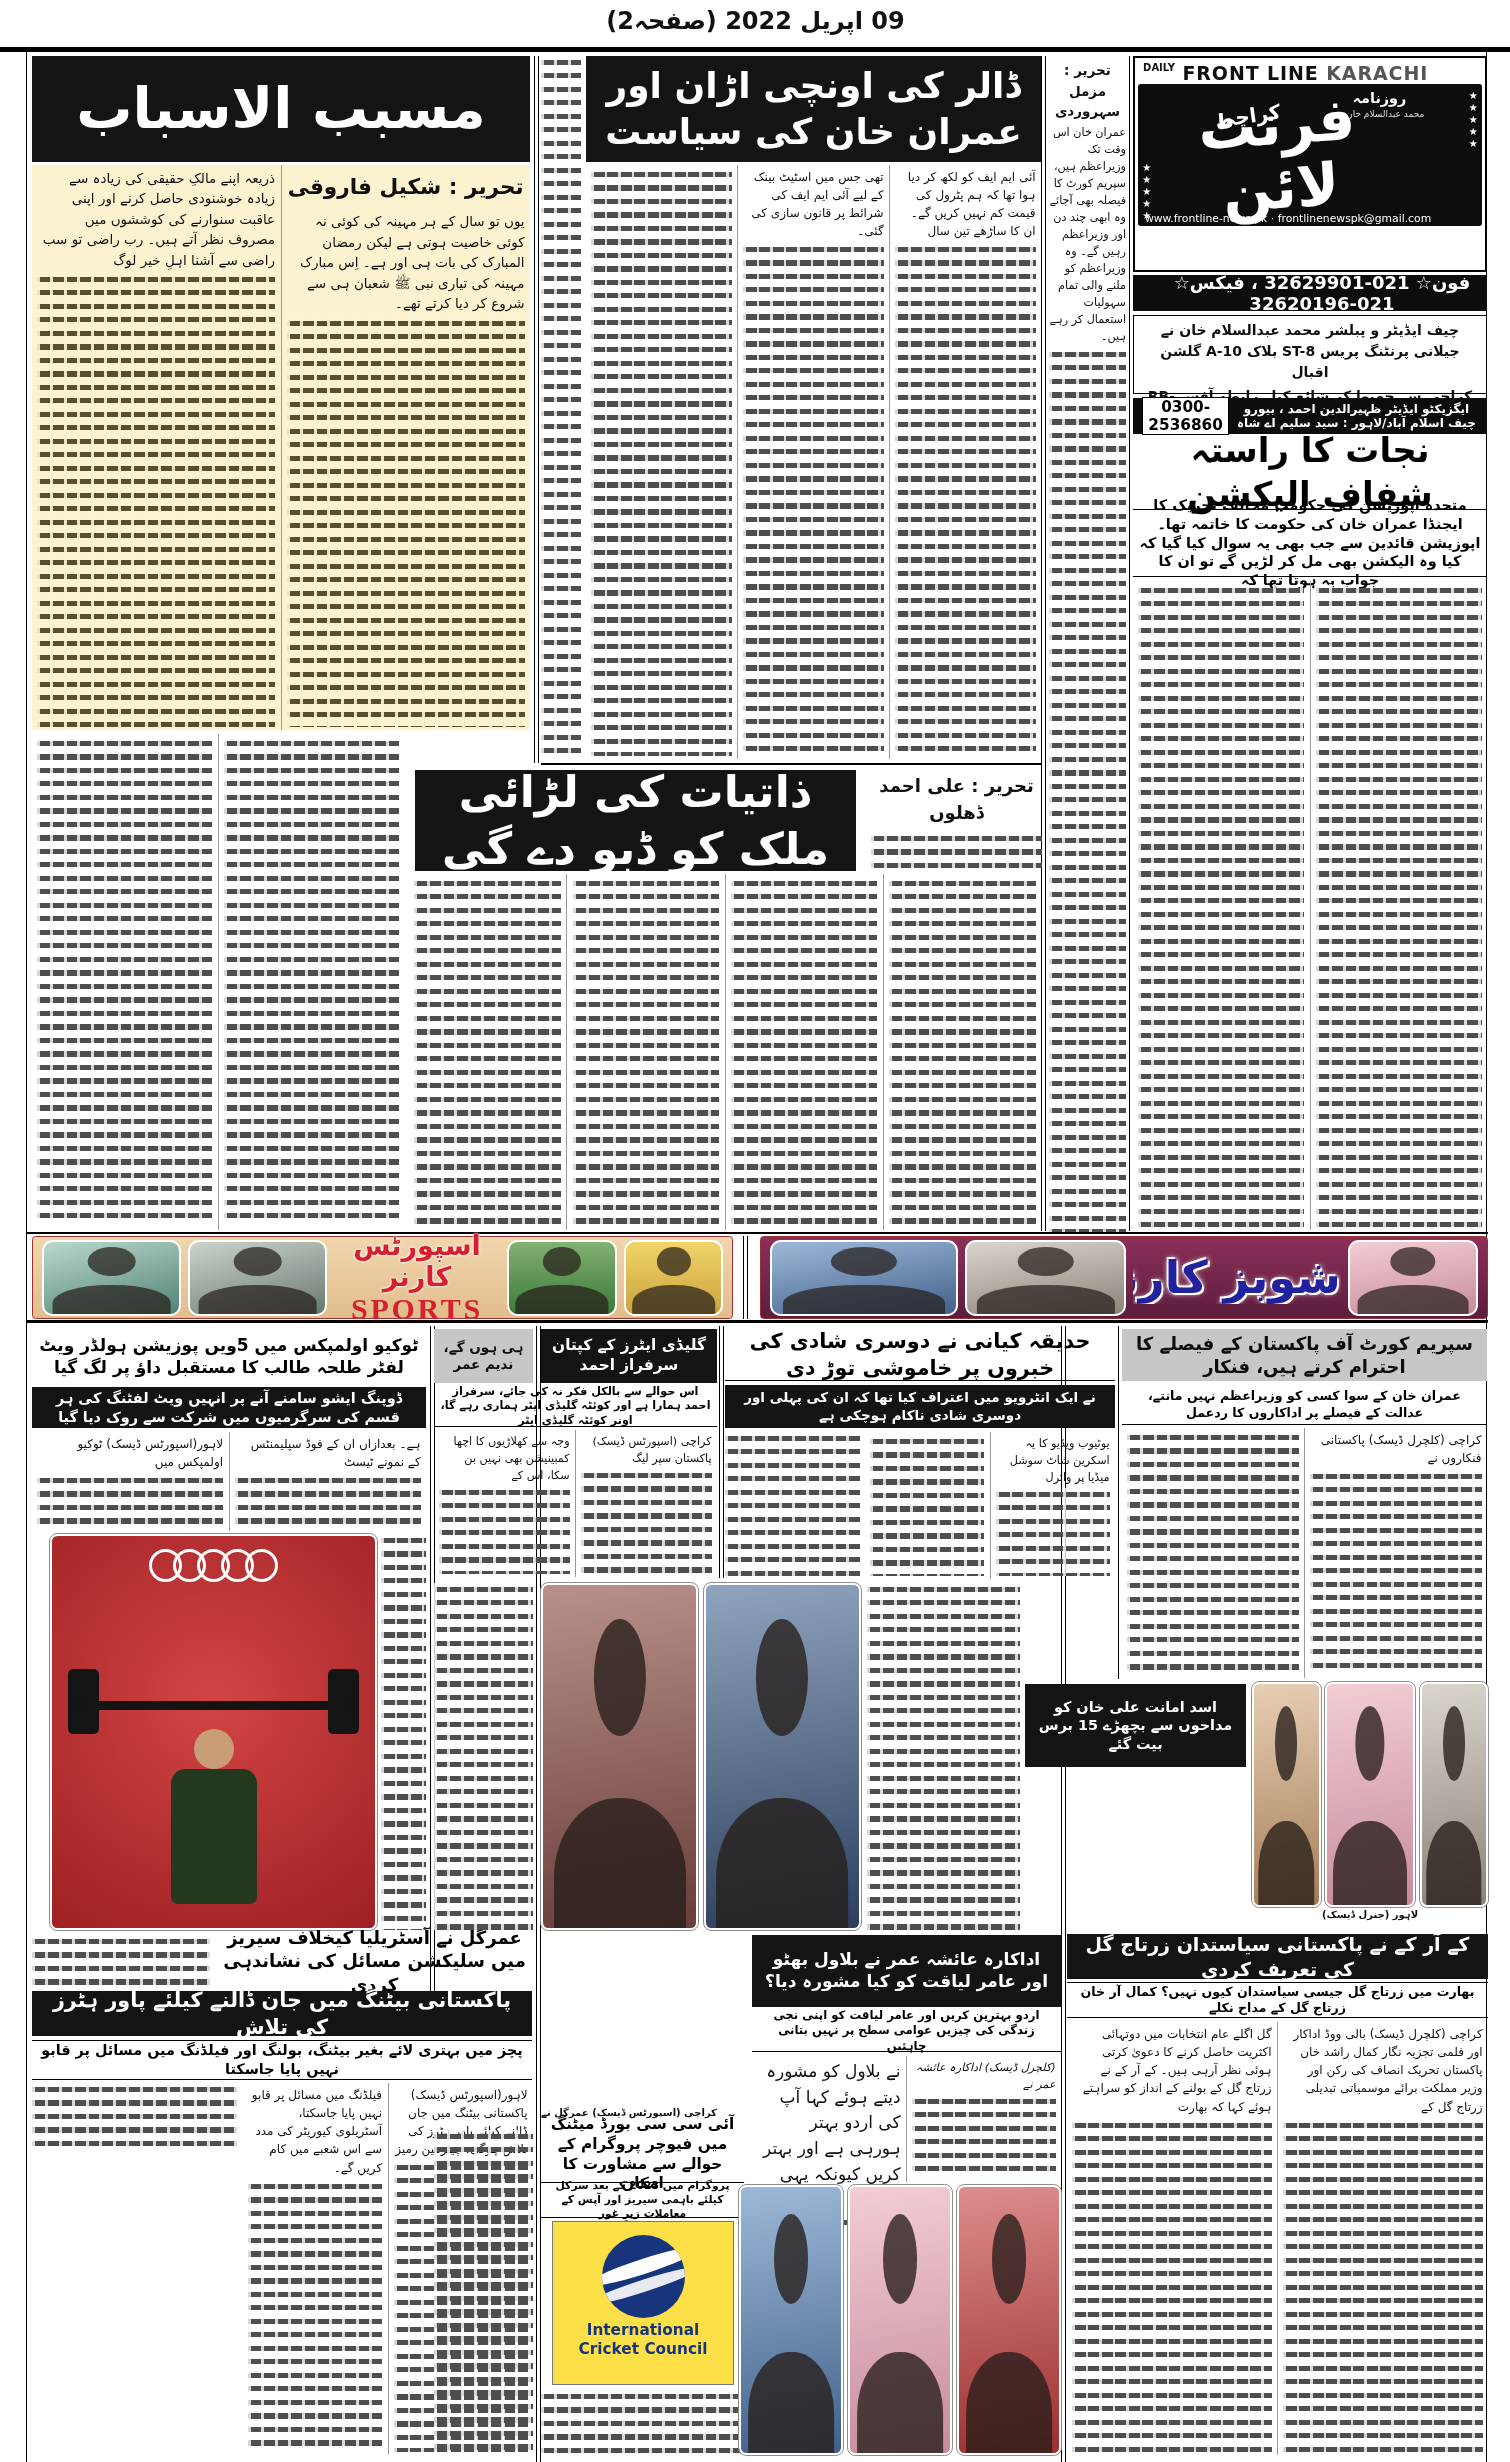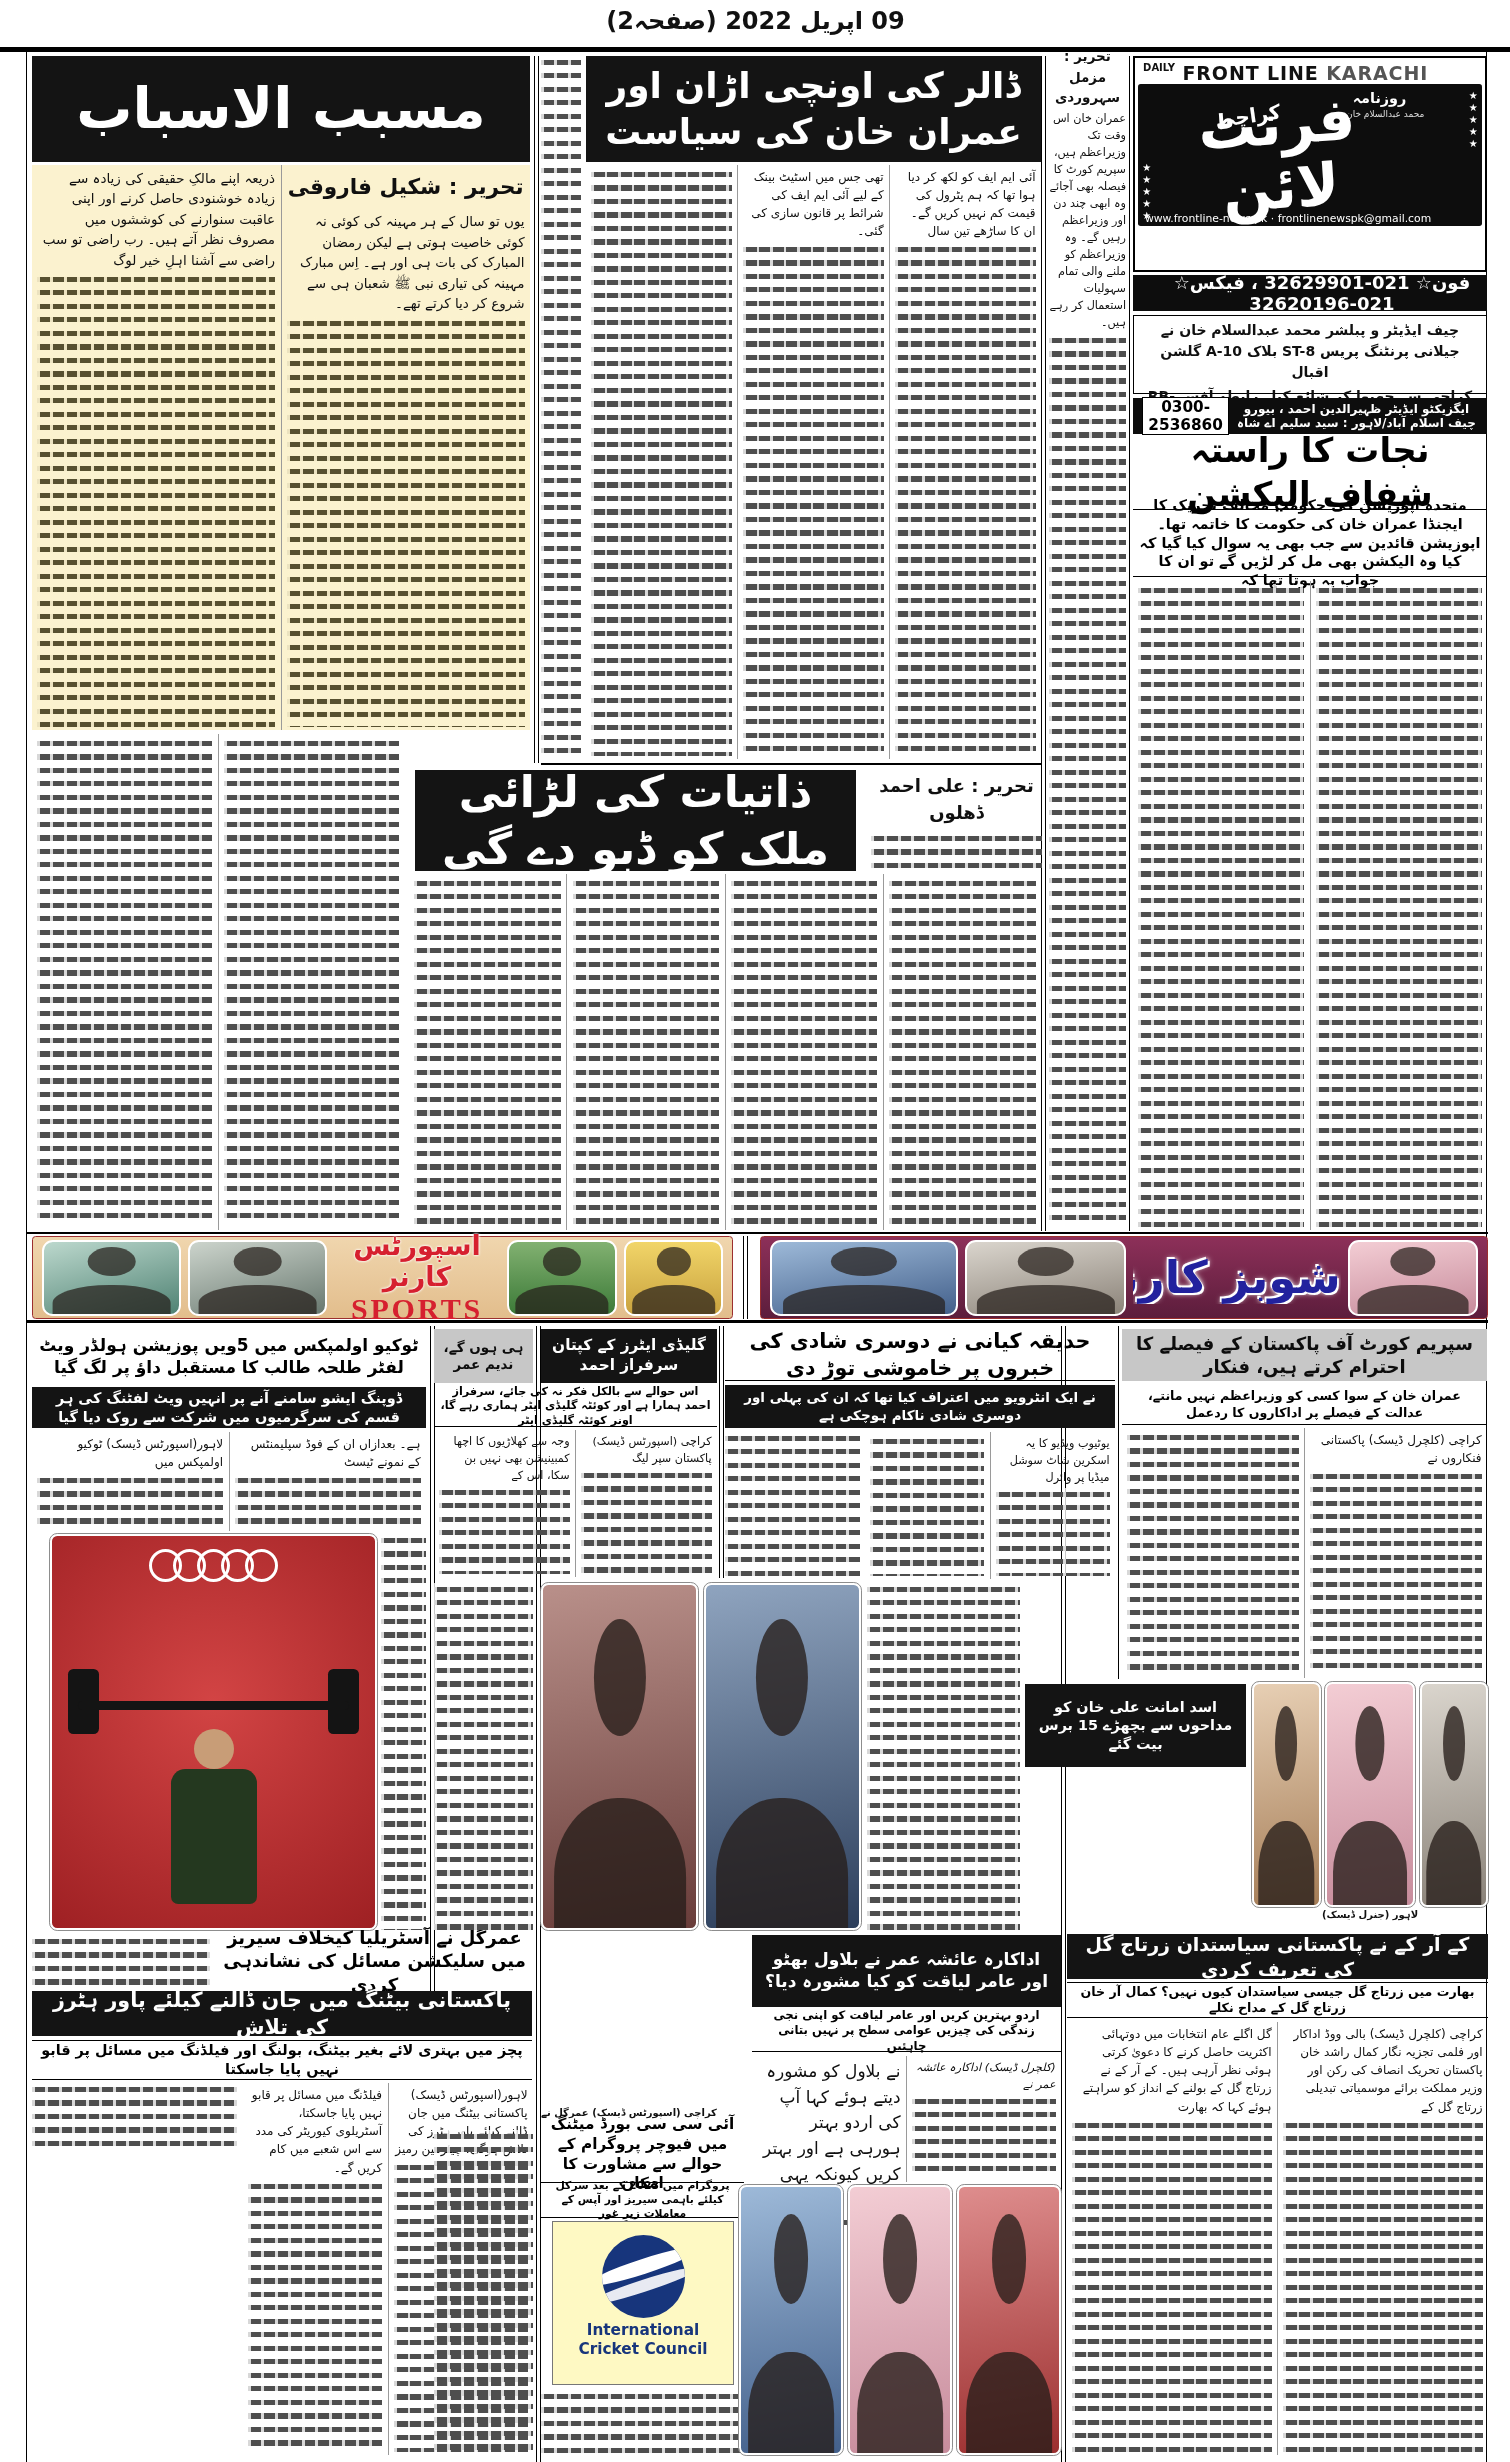--- a/index.html
+++ b/index.html
@@ -67,21 +67,21 @@
   .mob{background:#fff;color:#000;font-weight:800;padding:0 5.4px;margin-left:5.4px;border:0.9px solid #000;font-size:15.3px;}
   
   .wl{background:radial-gradient(circle at 50% 42%,#d24444,#9e2023);border:2.7px solid #fff;outline:1.3px solid #8d8d8d;border-radius:7.2px;position:relative;overflow:hidden;}
   .ring{width:27px;height:27px;border:3.6px solid #fff;border-radius:50%;display:inline-block;margin:0 -4.5px;}
   .wl-rings{position:absolute;top:12.6px;left:0;right:0;text-align:center;}
   .wl-bar{position:absolute;top:42%;left:8%;right:8%;height:9px;background:#141414;border-radius:4.5px;}
   .wl-pl{position:absolute;top:34%;width:31px;height:65px;background:#141414;border-radius:5.4px;}
   .wl-man{position:absolute;bottom:6%;left:50%;transform:translateX(-50%);width:86px;height:135px;background:#24381f;border-radius:14.4px 14.4px 7.2px 7.2px;}
   .wl-head{position:absolute;bottom:calc(6% + 135px);left:50%;transform:translateX(-50%);width:40px;height:40px;border-radius:50%;background:#c89d77;}
   
-  .iccBox{border:1.8px solid #777;background:#fef9c3;text-align:center;padding:9px 10px;}
+  .iccBox{border:1.8px solid #777;background:#fde047;text-align:center;padding:9px 10px;}
   .iccCir{width:83px;height:83px;border-radius:50%;background:#17357c;margin:3.6px auto;position:relative;overflow:hidden;}
   .iccCir::before{content:"";position:absolute;left:-20%;top:30%;width:140%;height:18%;background:#fff;transform:rotate(-18deg);border-radius:50%;}
   .iccCir::after{content:"";position:absolute;left:-20%;top:55%;width:140%;height:14%;background:#e8eaf2;transform:rotate(-18deg);border-radius:50%;}
   .iccTxt{color:#17357c;font-weight:700;font-size:15.3px;line-height:1.25;}
   .topdate{font-weight:800;font-size:24px;text-align:center;}
 </style>
 </head>
 <body>
 
 <div id="page">
@@ -152,21 +152,21 @@
         <div class="fill"></div>
       </div>
     <div class="col">
         <div class="fill"></div>
       </div>
     <div class="col">
         <div class="fill"></div>
       </div>
   </div>
 
-  <div class="b" style="left:1049px;top:46px;width:77px;height:1175px;display:flex;flex-direction:column;">
+  <div class="b" style="left:1049px;top:60px;width:77px;height:1175px;display:flex;flex-direction:column;">
     <p class="sn snB byline u" style="font-size:13.5px;">تحریر : مزمل سہروردی</p>
     <p class="sn u" style="font-size:11.2px;">عمران خان اس وقت تک وزیراعظم ہیں، سپریم کورٹ کا فیصلہ بھی آجائے وہ ابھی چند دن اور وزیراعظم رہیں گے۔ وہ وزیراعظم کو ملنے والی تمام سہولیات استعمال کر رہے ہیں۔</p>
     <div class="fill"></div>
   </div>
   <div class="b vr" style="left:1129px;top:56px;height:1175px;"></div>
 
   <div class="b mh" style="left:1133px;top:56px;width:354px;height:216px;">
     <div class="mh-top">
       <span class="sm">DAILY</span>
       <span>FRONT LINE</span>

